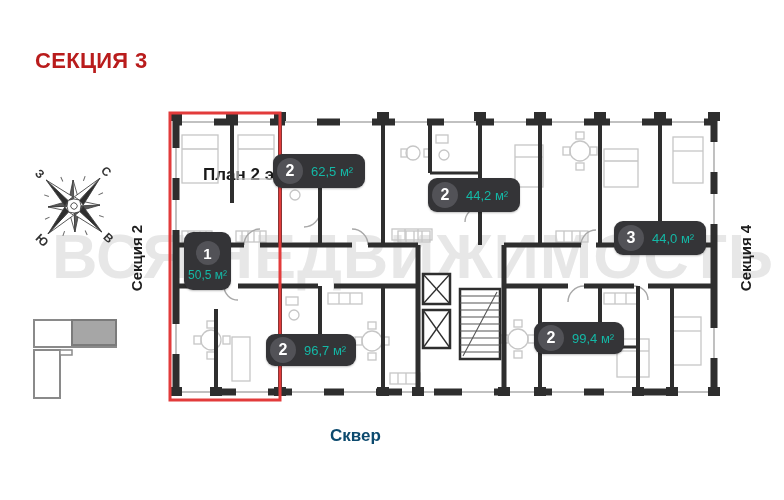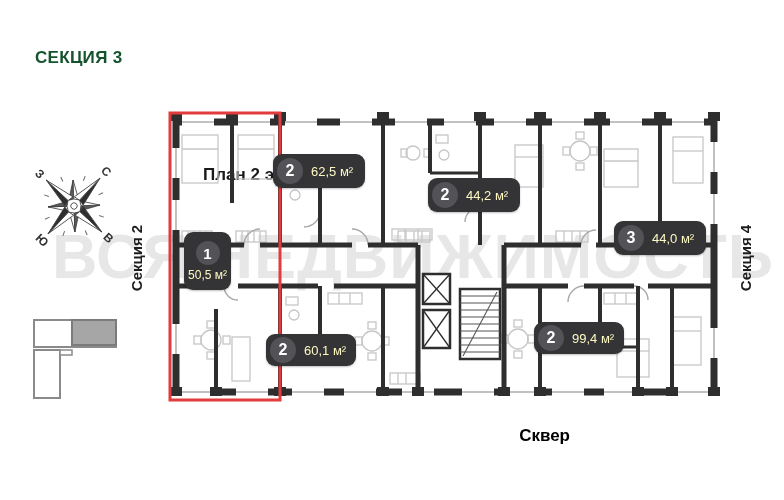--- a/index.html
+++ b/index.html
@@ -1,27 +1,27 @@
 <!DOCTYPE html>
 <html><head>
 <meta charset="utf-8">
 <style>
   * { margin:0; padding:0; box-sizing:border-box; }
   body { font-family:"Liberation Sans", sans-serif; background:#888; }
   .stage{ position:relative; width:784px; height:500px; background:#ffffff; overflow:hidden; margin:0 auto; }
 
   
   .hdr{ position:absolute; left:35px; top:48px; z-index:2; }
-  .hdr .sec{ font-size:17px; font-weight:bold; color:#14532d; letter-spacing:.3px; }
+  .hdr .sec{ font-size:22px; font-weight:bold; color:#b91c1c; letter-spacing:.3px; }
   .hdr .plan{ font-size:17px; font-weight:bold; color:#191919; margin-top:6px; }
 
   .street{ position:absolute; left:330px; top:70px; width:240px; text-align:center;
            font-size:17px; font-weight:bold; color:#161616; z-index:2; }
-  .park{ position:absolute; left:330px; top:426px; width:240px; text-align:right;
-         font-size:17px; font-weight:bold; color:#000000; z-index:2; }
+  .park{ position:absolute; left:330px; top:426px; width:240px; text-align:left;
+         font-size:17px; font-weight:bold; color:#0c4a6e; z-index:2; }
   .side{ position:absolute; width:110px; height:20px; text-align:center;
          font-size:15px; font-weight:bold; color:#1d1d1d; z-index:2;
          transform:rotate(-90deg); }
   .side.left{ left:83px; top:248px; }
   .side.right{ left:692px; top:248px; }
 
   
   .watermark{ position:absolute; left:52px; top:220px; z-index:1;
       font-size:63px; font-weight:bold; color:#d9d9d9; opacity:.62;
       letter-spacing:1px; white-space:nowrap; }
@@ -32,21 +32,21 @@
 
   .plan{ position:absolute; left:168px; top:111px; width:554px; height:292px; z-index:2; }
 
   
   .badge{ position:absolute; z-index:3; background:#343437; border-radius:9px;
           display:flex; align-items:center; gap:8px; padding:0 10px 0 4px;
           color:#fff; box-shadow:0 1px 2px rgba(0,0,0,.25); cursor:pointer; }
   .badge .num{ width:26px; height:26px; min-width:26px; border-radius:50%; background:#525257;
                display:flex; align-items:center; justify-content:center;
                font-weight:bold; font-size:16px; color:#fff; }
-  .badge .area{ font-size:13px; color:#fef9c3; white-space:nowrap; }
+  .badge .area{ font-size:13px; color:#14b8a6; white-space:nowrap; }
   .badge.v{ flex-direction:column; gap:3px; padding:5px 3px 4px; justify-content:center; }
   .badge.v .num{ width:24px; height:24px; min-width:24px; font-size:15px; }
   .badge.v .area{ font-size:12px; }
   .b1{ left:184px; top:232px; width:47px; height:58px; }
   .b2{ left:273px; top:154px; width:92px; height:34px; }
   .b3{ left:428px; top:178px; width:92px; height:34px; }
   .b4{ left:614px; top:221px; width:92px; height:34px; }
   .b5{ left:266px; top:334px; width:90px; height:32px; }
   .b6{ left:534px; top:322px; width:90px; height:32px; }
 </style>
@@ -400,20 +400,20 @@
   <div class="badge b3">
     <div class="num">2</div>
     <div class="area">44,2 м²</div>
   </div>
   <div class="badge b4">
     <div class="num">3</div>
     <div class="area">44,0 м²</div>
   </div>
   <div class="badge b5">
     <div class="num">2</div>
-    <div class="area">60,1 м²</div>
+    <div class="area">96,7 м²</div>
   </div>
   <div class="badge b6">
     <div class="num">2</div>
     <div class="area">99,4 м²</div>
   </div>
 
 </div>
 
 </body></html>

